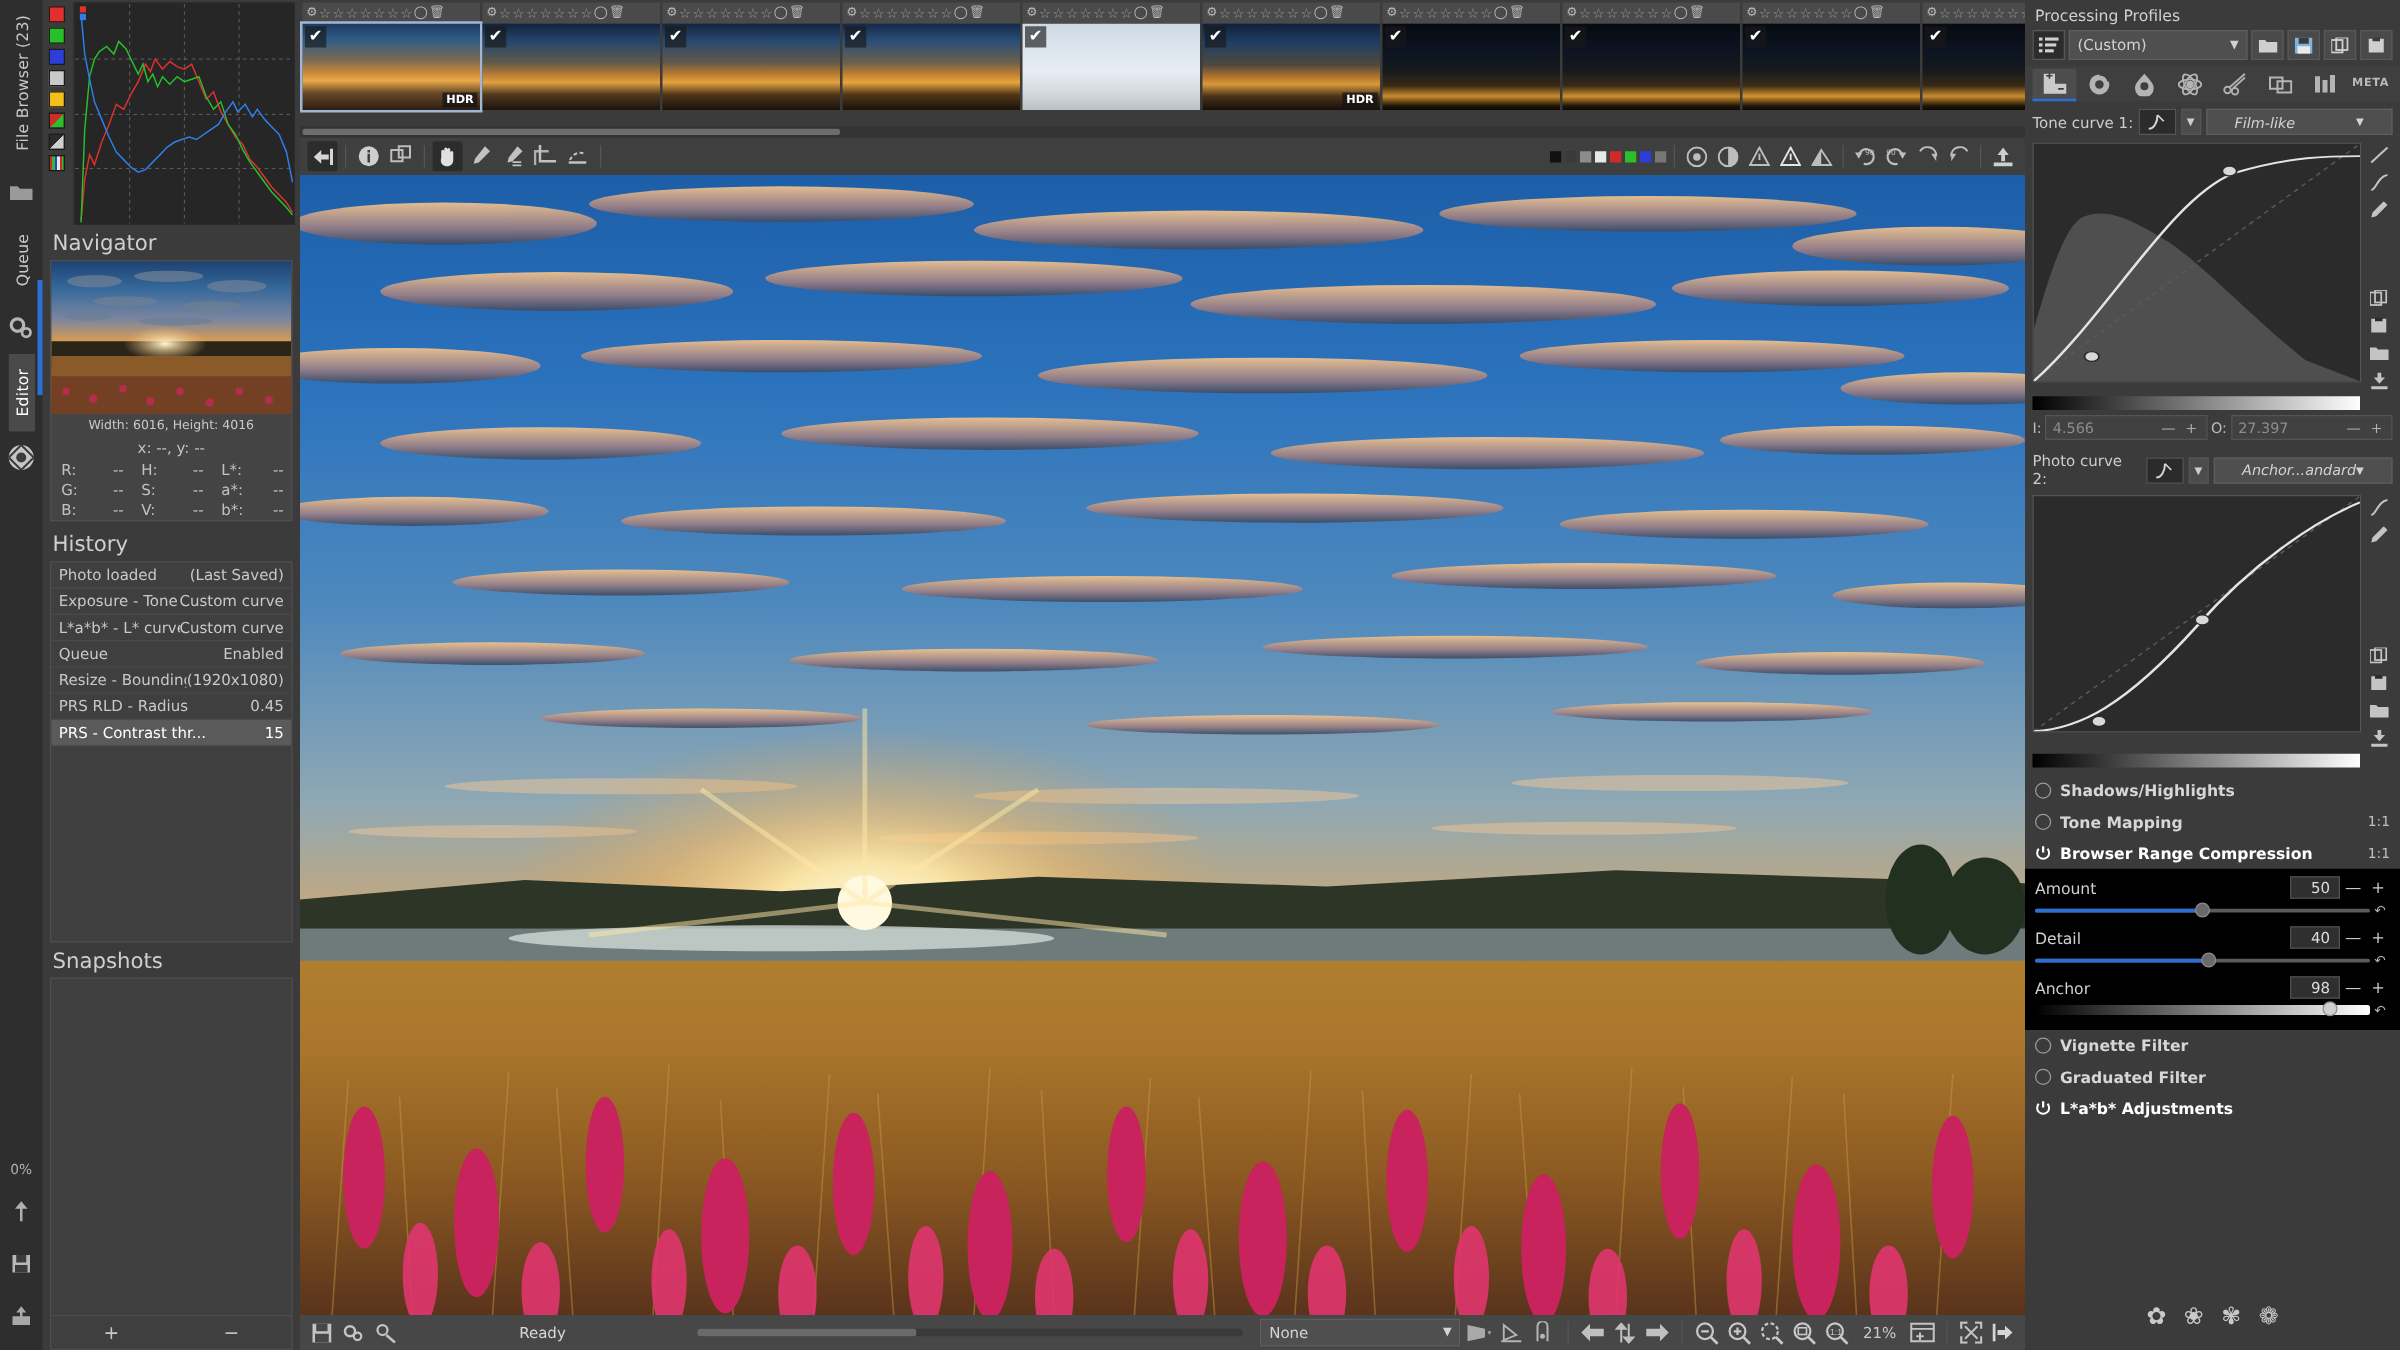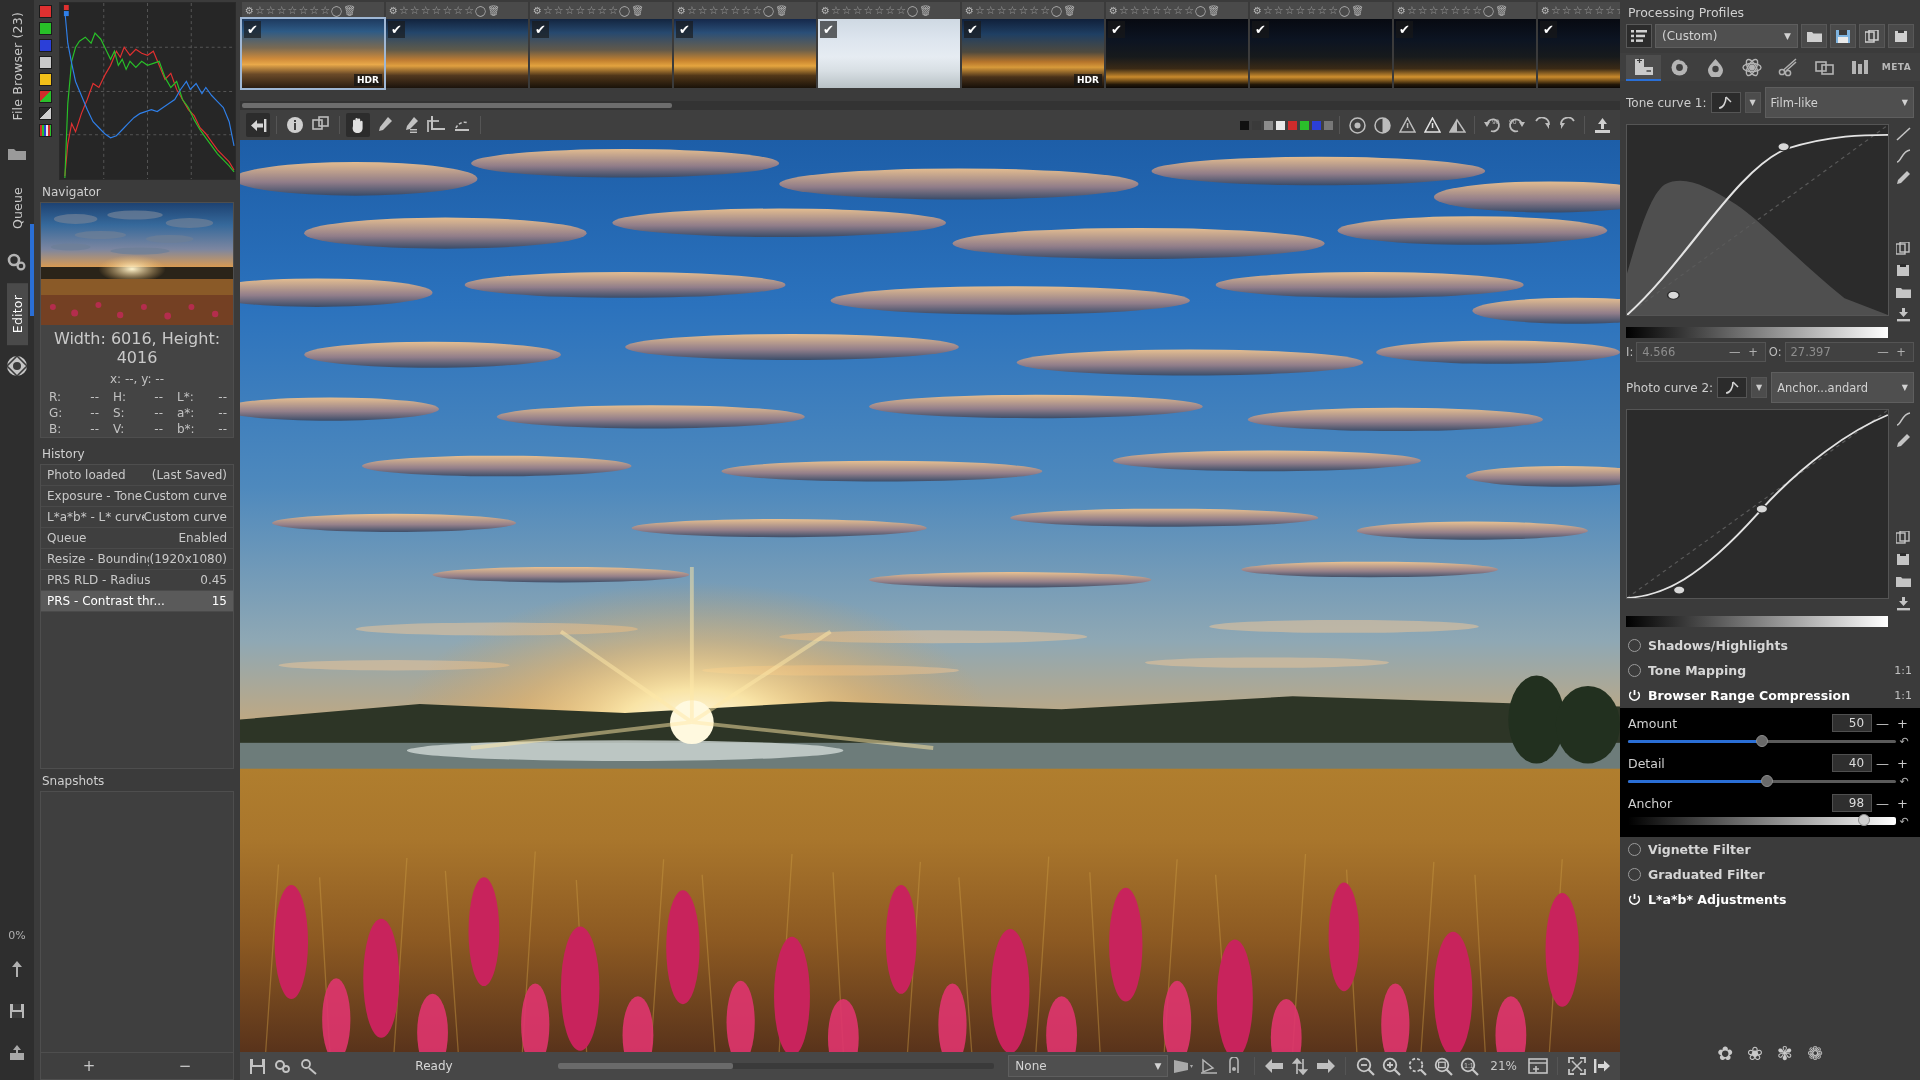--- a/index.html
+++ b/index.html
@@ -27,25 +27,25 @@
   
   .leftpanel { width:206px; flex:0 0 206px; background:#3b3b3b; display:flex;
                flex-direction:column; }
   .histo-wrap { height:180px; background:#3b3b3b; display:flex; padding:2px 0 0 0;}
   .histo-btns { width:22px; display:flex; flex-direction:column; gap:4px;
                 padding:3px 0 0 5px; }
   .hb { width:13px; height:13px; border:1px solid #1b1b1b; cursor:pointer; }
   .histo-canvas { flex:1; background:#262626; position:relative; margin-left:3px;
                   margin-right:4px; border:1px solid #2a2a2a; }
 
-  .sect-title { font-size:12px; color:#cfcfcf; padding:5px 20px 3px 8px; }
+  .sect-title { font-size:17px; color:#cfcfcf; padding:5px 20px 3px 8px; }
   .panelbox { margin:0 6px 4px 6px; border:1px solid #4e4e4e; background:#444; }
 
   .nav-img { width:100%; height:122px; display:block; }
-  .nav-dim { text-align:center; font-size:16px; color:#cacaca; padding:4px 0; }
+  .nav-dim { text-align:center; font-size:10px; color:#cacaca; padding:4px 0; }
   .nav-xy  { text-align:center; font-size:12px; color:#c2c2c2; padding:1px 0 3px; }
   .nav-tbl { width:100%; font-size:12px; color:#c2c2c2; border-collapse:collapse; }
   .nav-tbl td { padding:1px 2px; }
   .nk { text-align:left; width:15%; padding-left:8px !important;}
   .nv { text-align:right; width:18%; padding-right:6px !important;}
 
   .hist-list { margin:0 6px; border:1px solid #4e4e4e; background:#3f3f3f;
                height:305px; overflow:hidden; }
   .hrow { display:flex; font-size:12px; border-bottom:1px solid #4a4a4a;
           padding:3px 6px; color:#c9c9c9; cursor:pointer; }
@@ -124,23 +124,23 @@
         color:#b9b9b9; cursor:pointer; border-bottom:2px solid transparent; }
   .tt.active { background:#4d4d4d; border-bottom:2px solid #2a6fd6; color:#e6e6e6; }
 
   .tc-head { display:flex; align-items:center; gap:4px; padding:6px; font-size:12px;
              color:#cdcdcd; }
   .tc-mini { width:30px; height:21px; background:#2b2b2b; border:1px solid #555;
              display:flex; align-items:center; justify-content:center; cursor:pointer; }
   .tc-arrow { width:16px; height:21px; background:#4c4c4c; border:1px solid #555;
               display:flex; align-items:center; justify-content:center; font-size:8px;
               cursor:pointer; }
-  .tc-combo { flex:1; height:31px; background:#4f4f4f; border:1px solid #5e5e5e;
-              display:flex; align-items:center; padding:0 5px; font-size:11.5px;
-              color:#d2d2d2; cursor:pointer; }
+  .tc-combo { flex:1; height:21px; background:#4f4f4f; border:1px solid #5e5e5e;
+              display:flex; align-items:center; padding:0 22px; font-size:11.5px;
+              color:#d2d2d2; cursor:pointer;font-style:italic; }
   .curvebox { display:flex; gap:3px; padding:0 6px; }
   .curve-canvas { flex:1; background:#2b2b2b; border:1px solid #555; position:relative; }
   .curve-tools { width:22px; display:flex; flex-direction:column; gap:3px; }
   .ctb { width:22px; height:19px; display:flex; align-items:center; justify-content:center;
          color:#c4c4c4; cursor:pointer; }
   .grad-h { height:11px; margin:3px 6px 0 6px; }
   .io-row { display:flex; align-items:center; gap:3px; padding:4px 6px; font-size:11.5px;
             color:#bdbdbd; }
   .io-f { flex:1; height:20px; background:#414141; border:1px solid #545454;
           display:flex; align-items:center; padding:0 5px; color:#8d8d8d; font-size:11.5px; }

